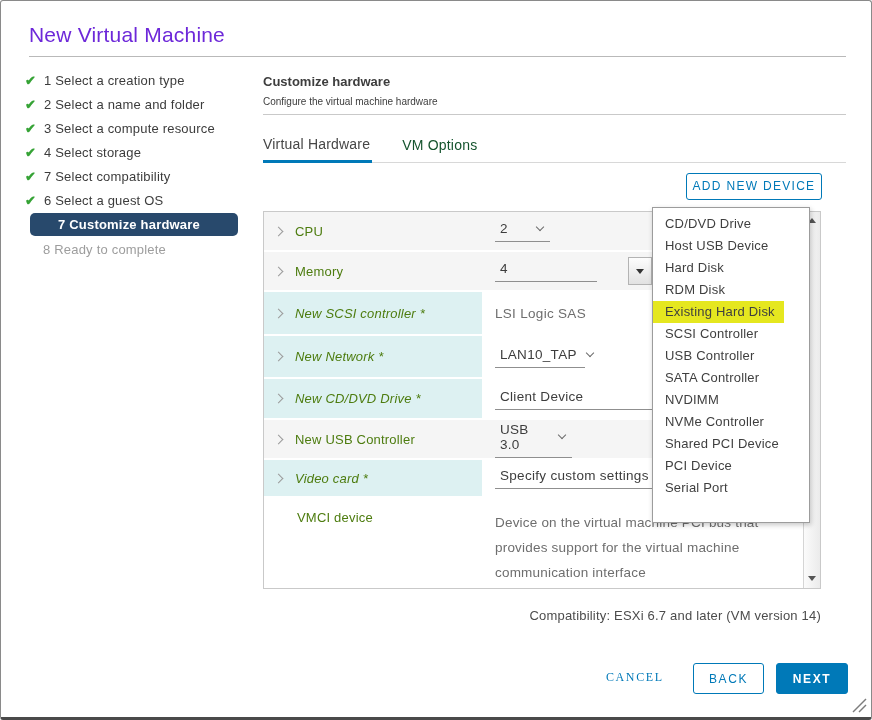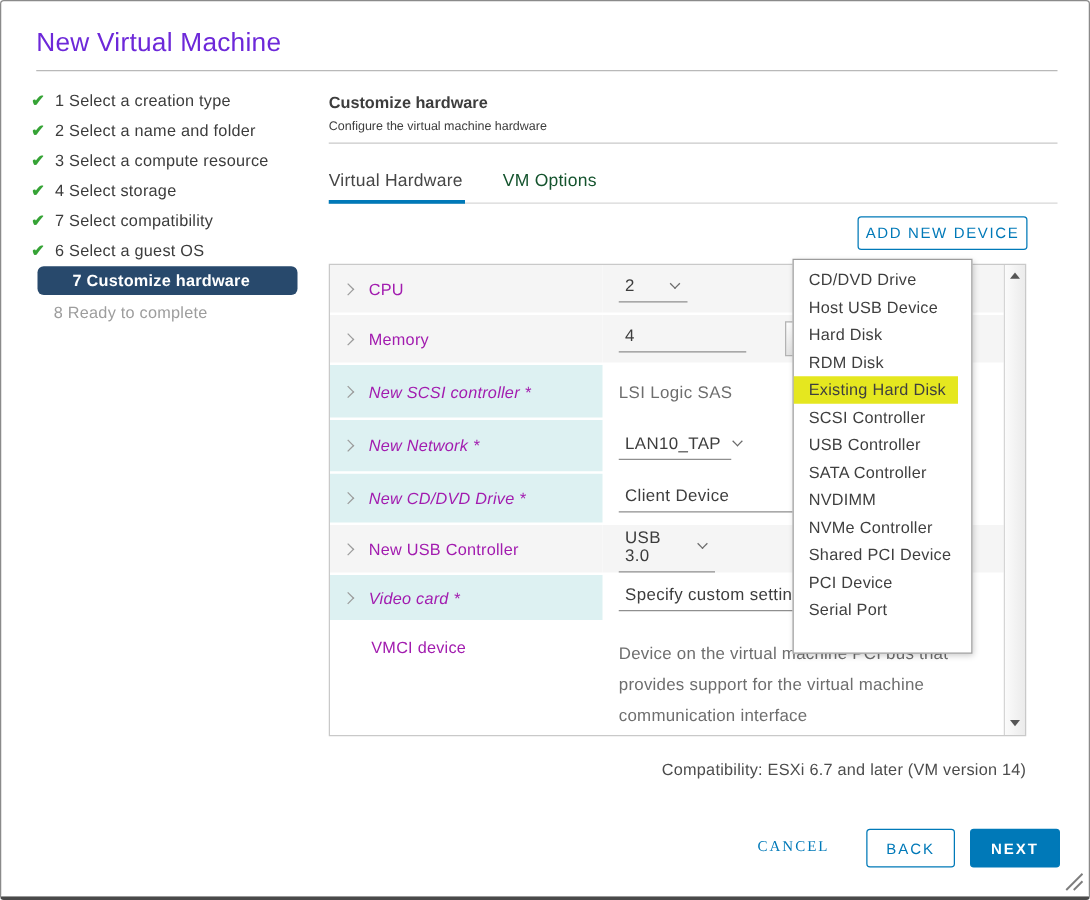--- a/index.html
+++ b/index.html
@@ -16,33 +16,33 @@
   .step .chk { width:14px; margin-right:5px; color:#36a336; font-size:13px; font-weight:bold; }
   .step.active { background:#28496c; color:#fff; font-weight:bold; border-radius:5px; height:23px; margin:1px 0 1px 5px; width:208px; padding-left:28px; }
   .step.pending { color:#9d9d9d; padding-left:18px; cursor:default; }
 
   
   .sec-head { position:absolute; left:262px; top:73px; font-size:13px; font-weight:bold; color:#3d3d3d; }
   .sec-sub  { position:absolute; left:262px; top:95px; font-size:10px; color:#3d3d3d; }
   .hr-sec   { position:absolute; left:262px; top:113px; width:583px; height:1px; background:#c9c9c9; }
 
   
-  .tabs { position:absolute; left:262px; top:131px; width:583px; display:flex; gap:30px; border-bottom:1px solid #d8d8d8; }
+  .tabs { position:absolute; left:262px; top:131px; width:583px; display:flex; gap:30px; border-bottom:1px solid #d8d8d8;align-items:center; }
   .tab { font-size:14px; padding:4px 2px 8px 0; color:#14532d; cursor:pointer; letter-spacing:.2px; }
   .tab.active { color:#464646; border-bottom:3px solid #0079b8; margin-bottom:-1px; }
 
   .add-btn { position:absolute; left:685px; top:172px; width:136px; height:27px; background:#fff;
     border:1px solid #0079b8; border-radius:3px; color:#0079b8; font-size:12px; font-weight:500;
     letter-spacing:1.3px; text-align:center; line-height:25px; cursor:pointer; z-index:2; font-family:"Liberation Sans",sans-serif; }
 
   
   .hw { position:absolute; left:262px; top:210px; width:558px; height:378px; border:1px solid #c9c9c9; background:#fff; z-index:1; }
   .rows { position:absolute; left:0; top:0; right:17px; bottom:0; overflow:hidden; }
   .row { display:flex; margin-bottom:2px; }
-  .cell-l { width:218px; display:flex; align-items:center; padding-left:11px; font-size:13px; color:#a21caf; letter-spacing:.2px; }
+  .cell-l { width:218px; display:flex; align-items:center; padding-left:11px; font-size:13px; color:#4d7c0f; letter-spacing:.2px; }
   .cell-v { flex:1; display:flex; align-items:center; padding-left:13px; position:relative; font-size:13.5px; color:#3d3d3d; }
   .row.gray .cell-l, .row.gray .cell-v { background:#f5f5f5; }
   .row.newdev .cell-l { background:#ddf1f2; font-style:italic; }
   .chev { width:7px; height:7px; border-top:1.5px solid #9b9b9b; border-right:1.5px solid #9b9b9b; transform:rotate(45deg); margin-right:13px; flex:none; cursor:pointer; }
   .chev-sp { width:22px; flex:none; }
 
   .ctl { border-bottom:1px solid #8f8f8f; padding:1px 4px 5px 5px; display:flex; justify-content:space-between; align-items:center; cursor:pointer; letter-spacing:.3px; }
   .caret { width:6px; height:6px; border-right:1.5px solid #6b6b6b; border-bottom:1.5px solid #6b6b6b; transform:rotate(45deg); margin:0 3px 3px 10px; flex:none; }
   .w-cpu{width:55px;} .w-mem{width:102px;} .w-net{width:90px;} .w-usb{width:77px;} .w-wide{width:175px;}
   .plain { color:#6e6e6e; letter-spacing:.3px; }
@@ -54,21 +54,21 @@
 
   
   .sbar { position:absolute; right:0; top:0; bottom:0; width:17px; border-left:1px solid #d5d5d5;
     background:linear-gradient(to right,#fbfbfb,#ebebeb); }
   .sbtn { position:absolute; left:0; width:16px; height:15px; display:flex; align-items:center; justify-content:center; cursor:pointer; }
   .sbtn.up { top:1px; } .sbtn.dn { bottom:2px; }
   .tri-up-s { width:0; height:0; border-left:4px solid transparent; border-right:4px solid transparent; border-bottom:5px solid #555; }
   .tri-dn-s { width:0; height:0; border-left:4px solid transparent; border-right:4px solid transparent; border-top:5px solid #555; }
 
   
-  .menu { position:absolute; left:633px; top:206px; width:144px; height:316px; background:#fff;
+  .menu { position:absolute; left:651px; top:206px; width:158px; height:316px; background:#fff;
     border:1px solid #9c9c9c; box-shadow:1px 2px 5px rgba(0,0,0,.22); z-index:10; padding-top:5px; }
   .menu li { list-style:none; height:22px; line-height:22px; padding-left:12px; font-size:13px; color:#3f3f3f; letter-spacing:.2px; cursor:pointer; white-space:nowrap; }
   .menu li.hl { background:linear-gradient(to right,#e5e71f 0,#e5e71f 131px,transparent 131px); }
 
   .compat { position:absolute; right:50px; top:607px; font-size:13px; color:#4c4c4c; letter-spacing:.2px; }
 
   
   .btn-cancel { position:absolute; left:605px; top:669px; font-size:12px; font-weight:500; letter-spacing:1.6px; color:#0079b8; background:none; border:none; cursor:pointer; font-family:Liberation Serif, serif; }
   .btn-back { position:absolute; left:692px; top:662px; width:71px; height:31px; background:#fff; border:1px solid #0079b8; border-radius:3px; color:#0079b8; font-size:12px; font-weight:500; letter-spacing:1.6px; cursor:pointer; font-family:"Liberation Sans",sans-serif; }
   .btn-next { position:absolute; left:775px; top:662px; width:72px; height:31px; background:#0079b8; border:1px solid #0079b8; border-radius:3px; color:#fff; font-size:12px; font-weight:bold; letter-spacing:1.6px; cursor:pointer; font-family:"Liberation Sans",sans-serif; }

